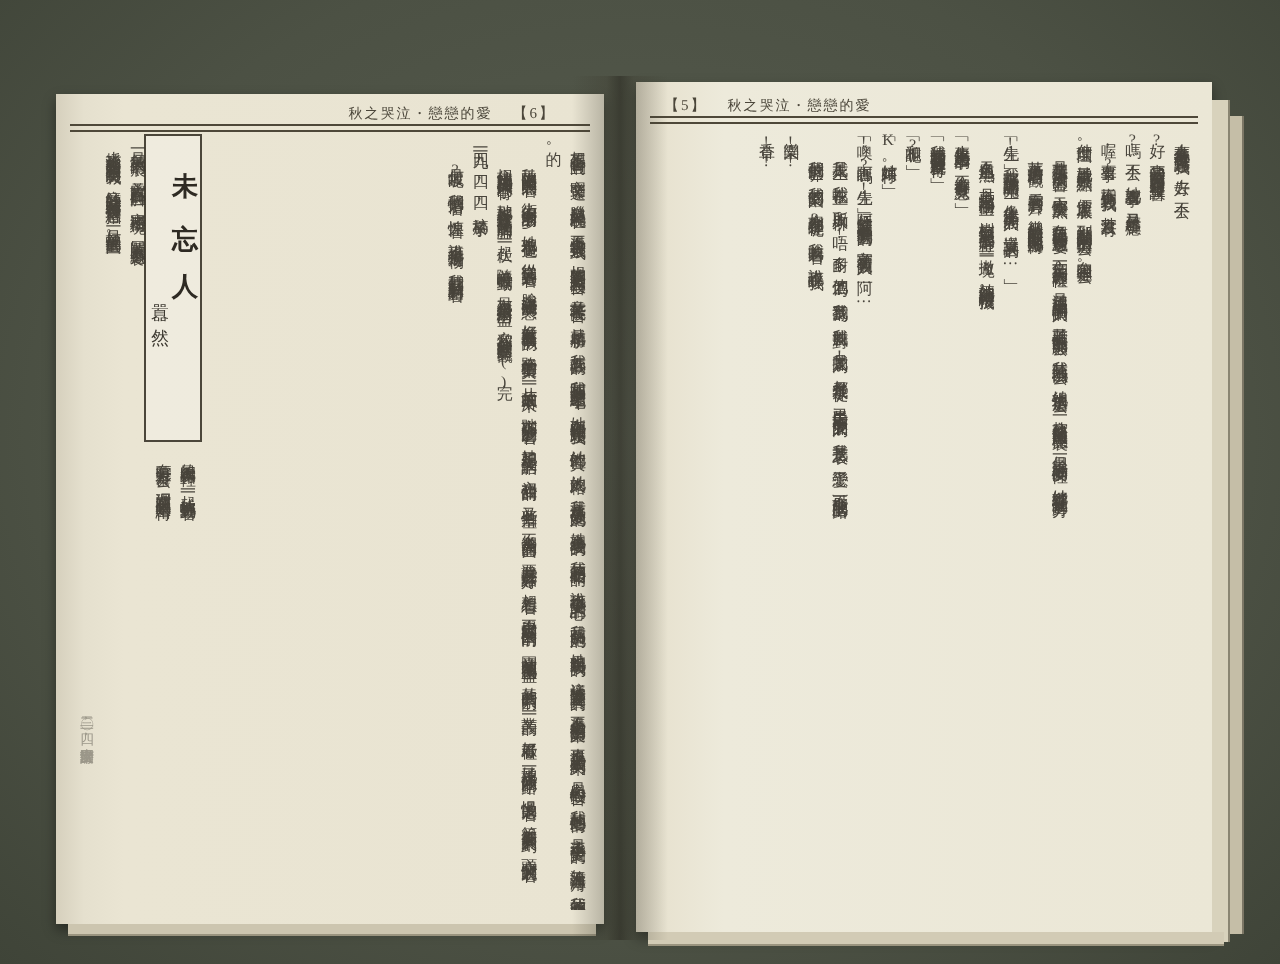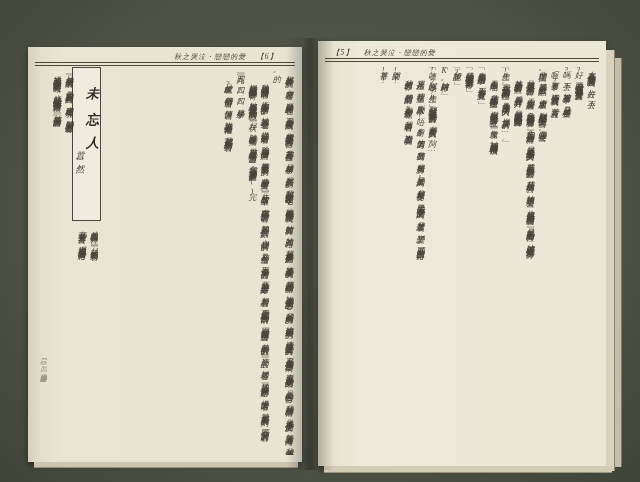--- a/index.html
+++ b/index.html
@@ -4,21 +4,20 @@
 <style>
   html,body{margin:0;padding:0;width:640px;height:482px;overflow:hidden;}
   body{
     font-family:"Liberation Serif","DejaVu Serif",serif;
     background: radial-gradient(ellipse at 50% 45%, #585d50 0%, #4c5144 65%, #3f4438 100%);
     position:relative;
   }
   .page{
     position:absolute;
     box-shadow:0 3px 6px rgba(0,0,0,.4);
-    font-style:italic;
   }
   #left-page{
     left:28px; top:47px; width:274px; height:415px;
     background:linear-gradient(90deg,#d6d0bd 0px,#e5e0ce 14px,#eae5d3 34px,#e9e4d2 100%);
   }
   #right-page{
     left:318px; top:41px; width:288px; height:425px;
     background:linear-gradient(90deg,#dcd6c3 0px,#e8e3d1 16px,#edeadb 44px,#ebe7d6 100%);
   }
   .gutter{

